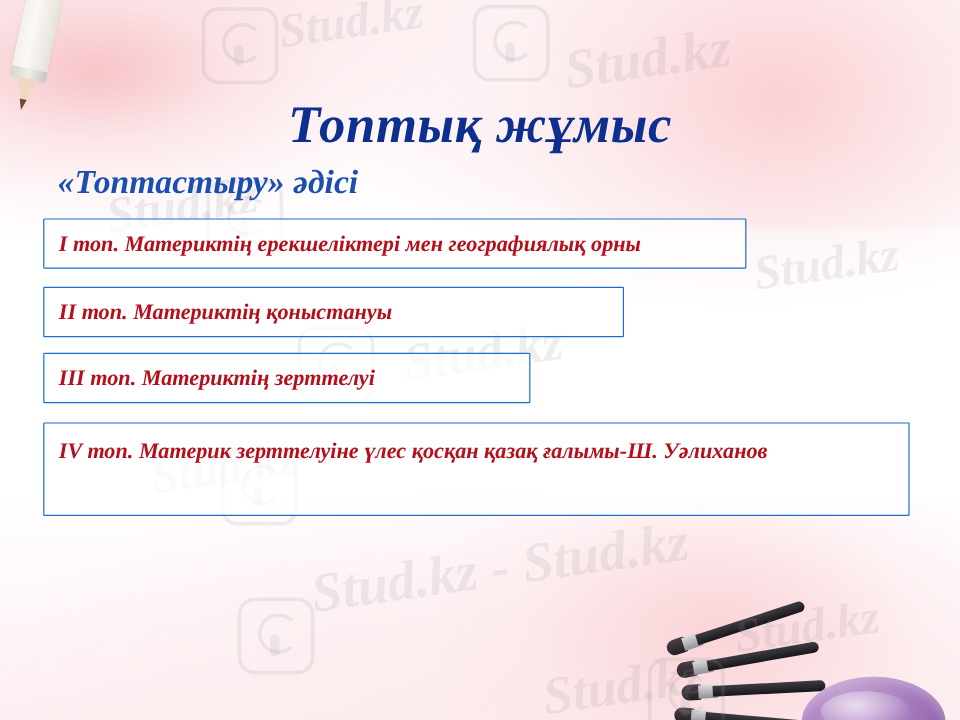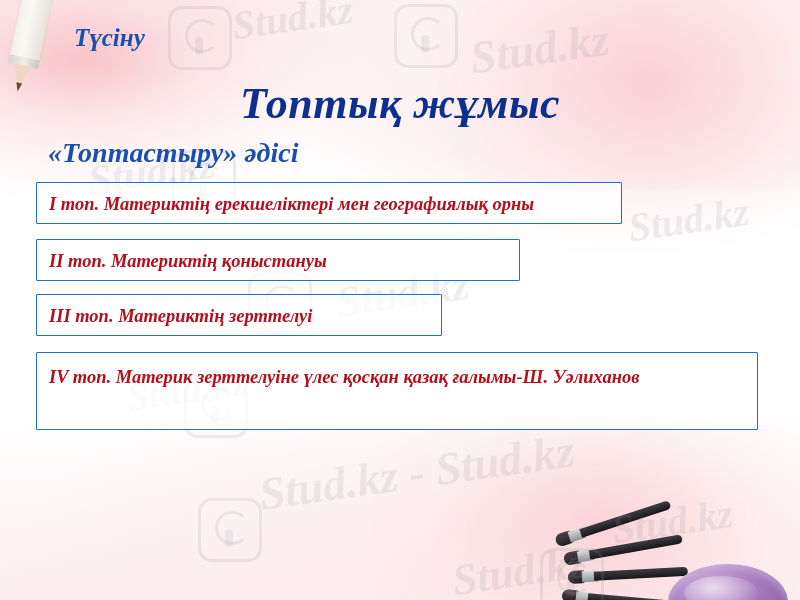--- a/index.html
+++ b/index.html
@@ -279,21 +279,20 @@
       <div class="wm" style="left: 470px; top: 22px; font-size: 46px; transform: rotate(-8deg);">Stud.kz</div>
       <div class="wm" style="left: 88px; top: 148px; font-size: 42px; transform: rotate(-8deg);">Stud.kz</div>
       <div class="wm" style="left: 628px; top: 196px; font-size: 40px; transform: rotate(-8deg);">Stud.kz</div>
       <div class="wm" style="left: 336px; top: 268px; font-size: 44px; transform: rotate(-8deg);">Stud.kz</div>
       <div class="wm" style="left: 126px; top: 366px; font-size: 40px; transform: rotate(-8deg);">Stud.kz</div>
       <div class="wm" style="left: 258px; top: 446px; font-size: 46px; transform: rotate(-8deg);">Stud.kz - Stud.kz</div>
       <div class="wm" style="left: 612px; top: 498px; font-size: 40px; transform: rotate(-8deg);">Stud.kz</div>
       <div class="wm" style="left: 452px; top: 546px; font-size: 44px; transform: rotate(-8deg);">Stud.kz</div>
     </div>
 
-  <div class="subtitle-top">Түсіну</div>
   <div class="main-title">Топтық жұмыс</div>
   <div class="method-label">«Топтастыру» әдісі</div>
 
   <div class="group-box box-1">I топ. Материктің ерекшеліктері мен географиялық орны</div>
   <div class="group-box box-2">II топ. Материктің қоныстануы</div>
   <div class="group-box box-3">III топ. Материктің зерттелуі</div>
   <div class="group-box box-4">IV топ. Материк зерттелуіне үлес қосқан қазақ ғалымы-Ш. Уәлиханов</div>
 
 </div>
 

